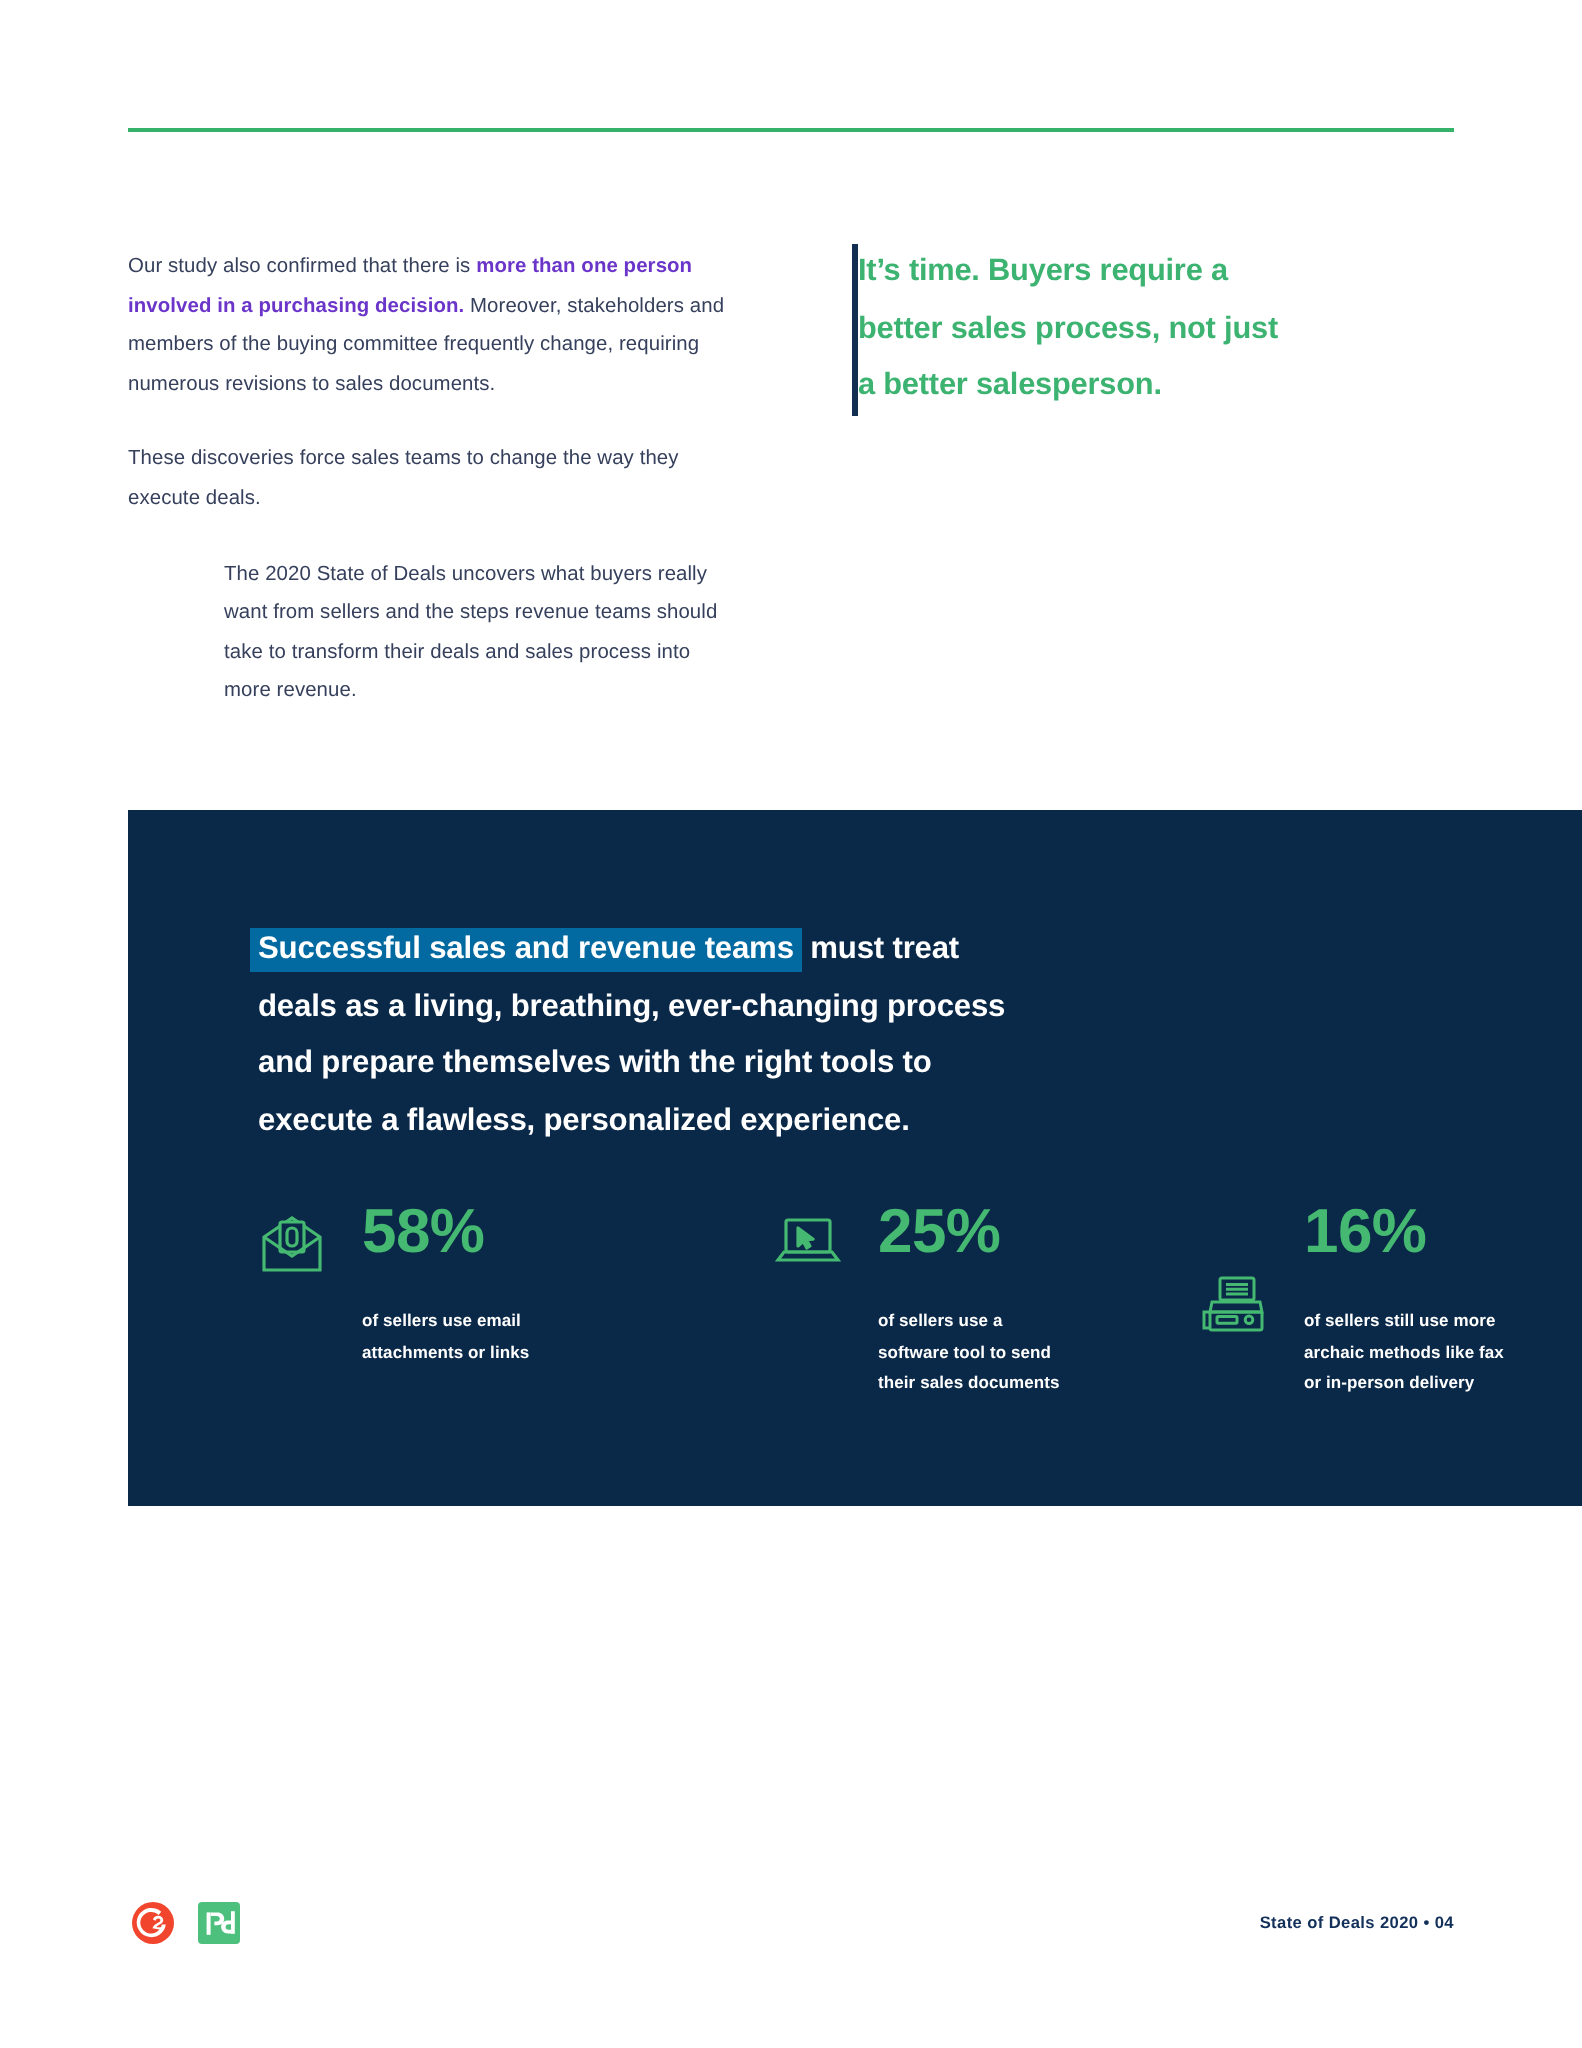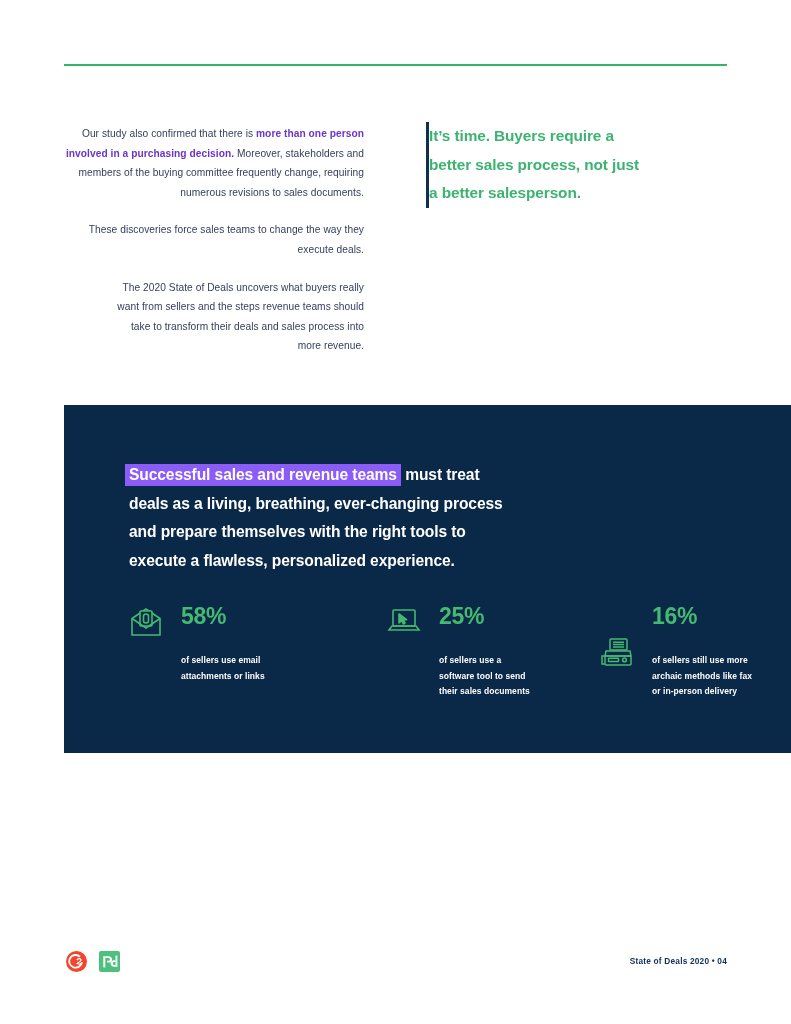--- a/index.html
+++ b/index.html
@@ -32,21 +32,20 @@
     left: 64px;
     top: 124px;
     width: 300px;
   }
   .intro-col p {
     margin: 0 0 18px 0;
     font-size: 10.2px;
     line-height: 19.6px;
     color: #36405c;
     letter-spacing: 0.05px;
-    text-align: right;
   }
   .intro-col p:last-child { margin-bottom: 0; margin-left: 48px; }
   .intro-col b {
     color: #6b35c9;
     font-weight: 700;
   }
 
   .pullquote {
     position: absolute;
     left: 426px;
@@ -82,21 +81,21 @@
   }
   .panel-heading .hline {
     font-size: 15.6px;
     line-height: 28.6px;
     font-weight: 700;
     color: #ffffff;
     letter-spacing: -0.1px;
     white-space: nowrap;
   }
   .hl {
-    background: #8b5cf6;
+    background: #0369a1;
     color: #ffffff;
     padding: 2px 4px 3px 4px;
     margin-left: -4px;
     box-decoration-break: clone;
     -webkit-box-decoration-break: clone;
   }
 
   
   .stats {
     position: absolute;
@@ -115,21 +114,21 @@
 
   .stat-icon {
     width: 40px;
     flex: 0 0 40px;
     margin-top: 3px;
   }
   .stat-icon svg { display: block; }
 
   .stat-body { padding-left: 12px; }
   .stat-pct {
-    font-size: 23px;
+    font-size: 31px;
     font-weight: 700;
     color: #45b871;
     line-height: 26px;
     letter-spacing: -0.3px;
   }
   .stat-desc {
     margin-top: 24px;
     font-size: 8.5px;
     line-height: 15.6px;
     color: #ffffff;

